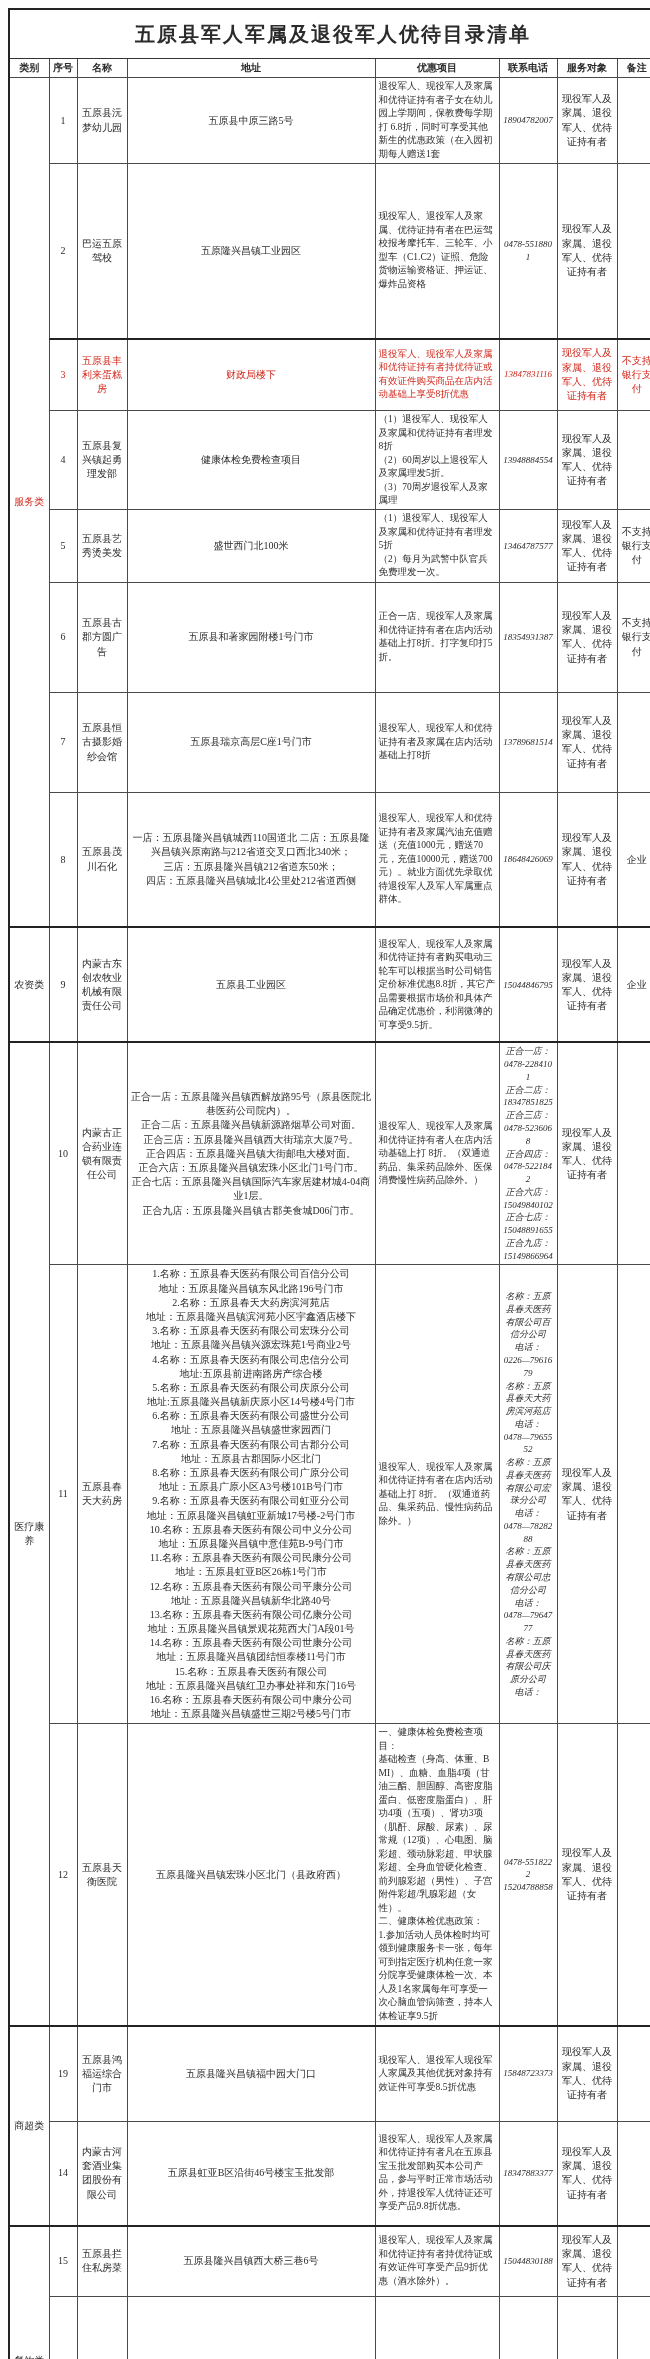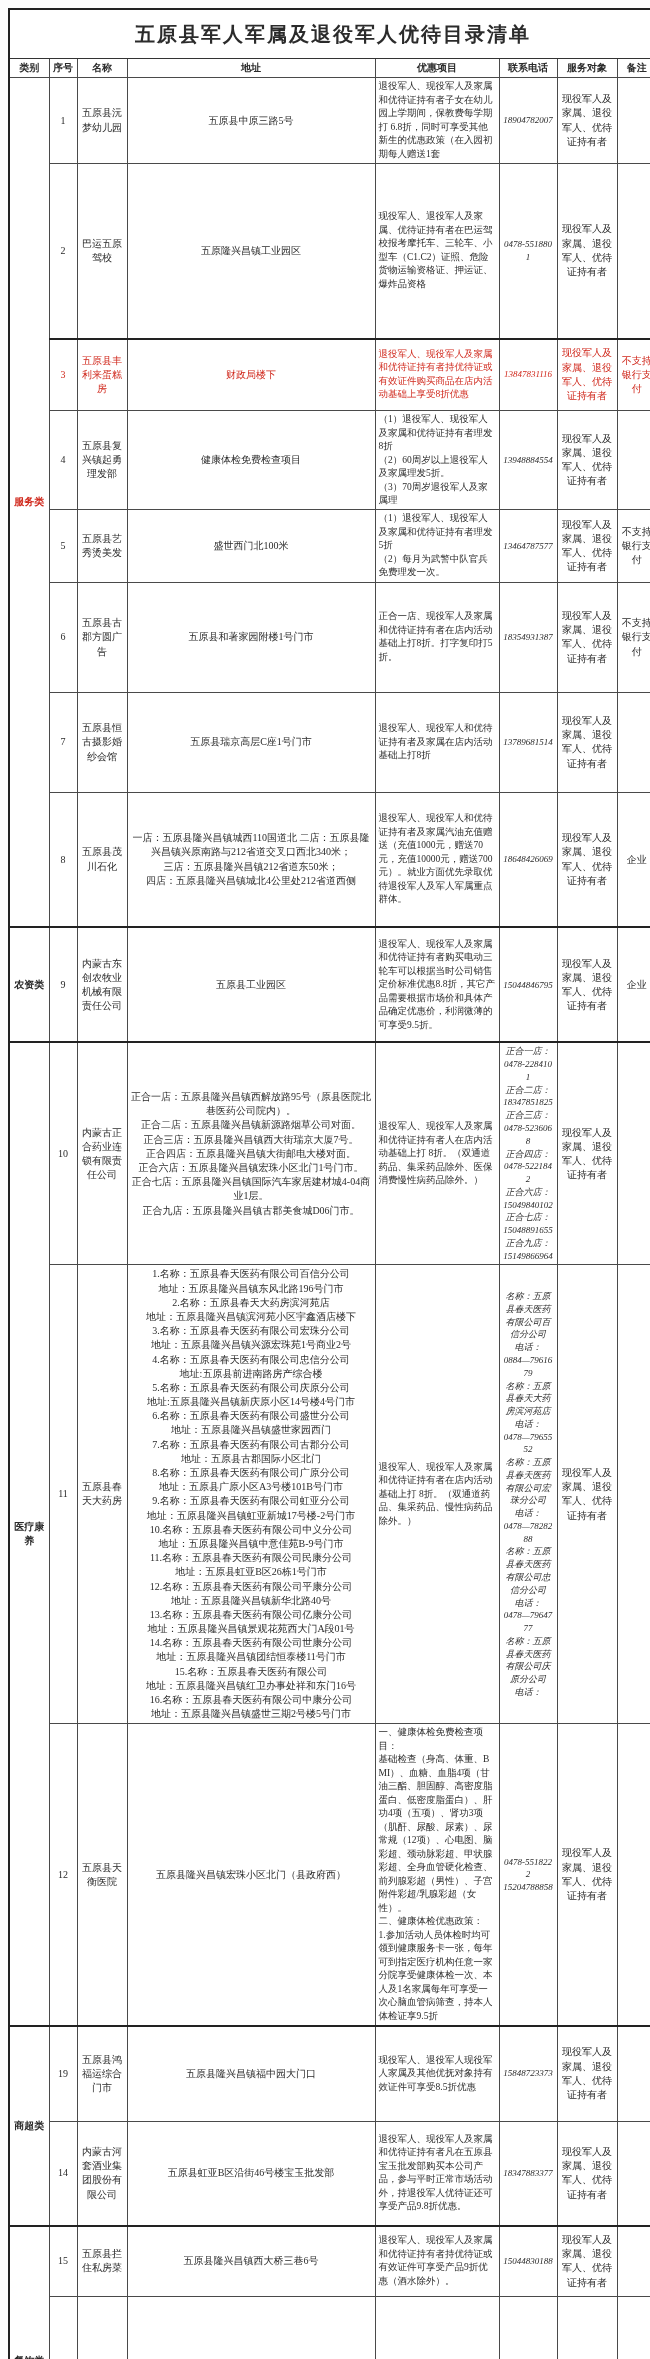--- a/index.html
+++ b/index.html
@@ -7,21 +7,21 @@
   .page{width:650px;min-height:2359px;background:#fdfdfd;box-sizing:border-box;padding:8px 8px 20px 8px;}
   table.doc{width:634px;border-collapse:collapse;table-layout:fixed;background:#fff;}
   col.c-cat{width:40px}col.c-num{width:28px}col.c-name{width:50px}
   col.c-addr{width:248px}col.c-ben{width:124px}col.c-tel{width:58px}
   col.c-tgt{width:60px}col.c-note{width:40px}
   td,th{border:1px solid #4a4a4a;padding:2px 3px;vertical-align:middle;
     font-size:10px;line-height:1.42;word-break:break-all;overflow:hidden;}
   table.doc{border:2px solid #222;}
   tr.title-row td{border:1px solid #333;height:44px;text-align:center;
     font-size:20px;font-weight:bold;letter-spacing:2px;}
-  td.cat{text-align:center;font-weight:bold;}
+  td.cat{text-align:center;font-weight:normal;}
   td.num,td.name,td.tel,td.tgt,td.note,td.addr{text-align:center;}
   td.ben{text-align:left;font-size:9.5px;}
   td.tel{font-size:9px;font-style:italic;}
   td.addr,td.ben,td.tel{white-space:pre-line;}
   tr.red-row td{color:#d0281c;}
   .red-text{color:#d0281c;}
   td.note.red{color:#d0281c;}
   tr.thick-top td{border-top:2px solid #222;}
   
   tr.r1{height:72px}tr.r2{height:175px}tr.r3{height:72px}tr.r4{height:96px}
@@ -207,21 +207,21 @@
 地址：五原县隆兴昌镇景观花苑西大门A段01号
 14.名称：五原县春天医药有限公司世康分公司
 地址：五原县隆兴昌镇团结恒泰楼11号门市
 15.名称：五原县春天医药有限公司
 地址：五原县隆兴昌镇红卫办事处祥和东门16号
 16.名称：五原县春天医药有限公司中康分公司
 地址：五原县隆兴昌镇盛世三期2号楼5号门市</td>
     <td class="ben">退役军人、现役军人及家属和优待证持有者在店内活动基础上打 8折。（双通道药品、集采药品、慢性病药品除外。）</td>
     <td class="tel">名称：五原县春天医药有限公司百信分公司
 电话：
-0884—7961679
+0226—7961679
 名称：五原县春天大药房滨河苑店
 电话：
 0478—7965552
 名称：五原县春天医药有限公司宏珠分公司
 电话：
 0478—7828288
 名称：五原县春天医药有限公司忠信分公司
 电话：
 0478—7964777
 名称：五原县春天医药有限公司庆原分公司

